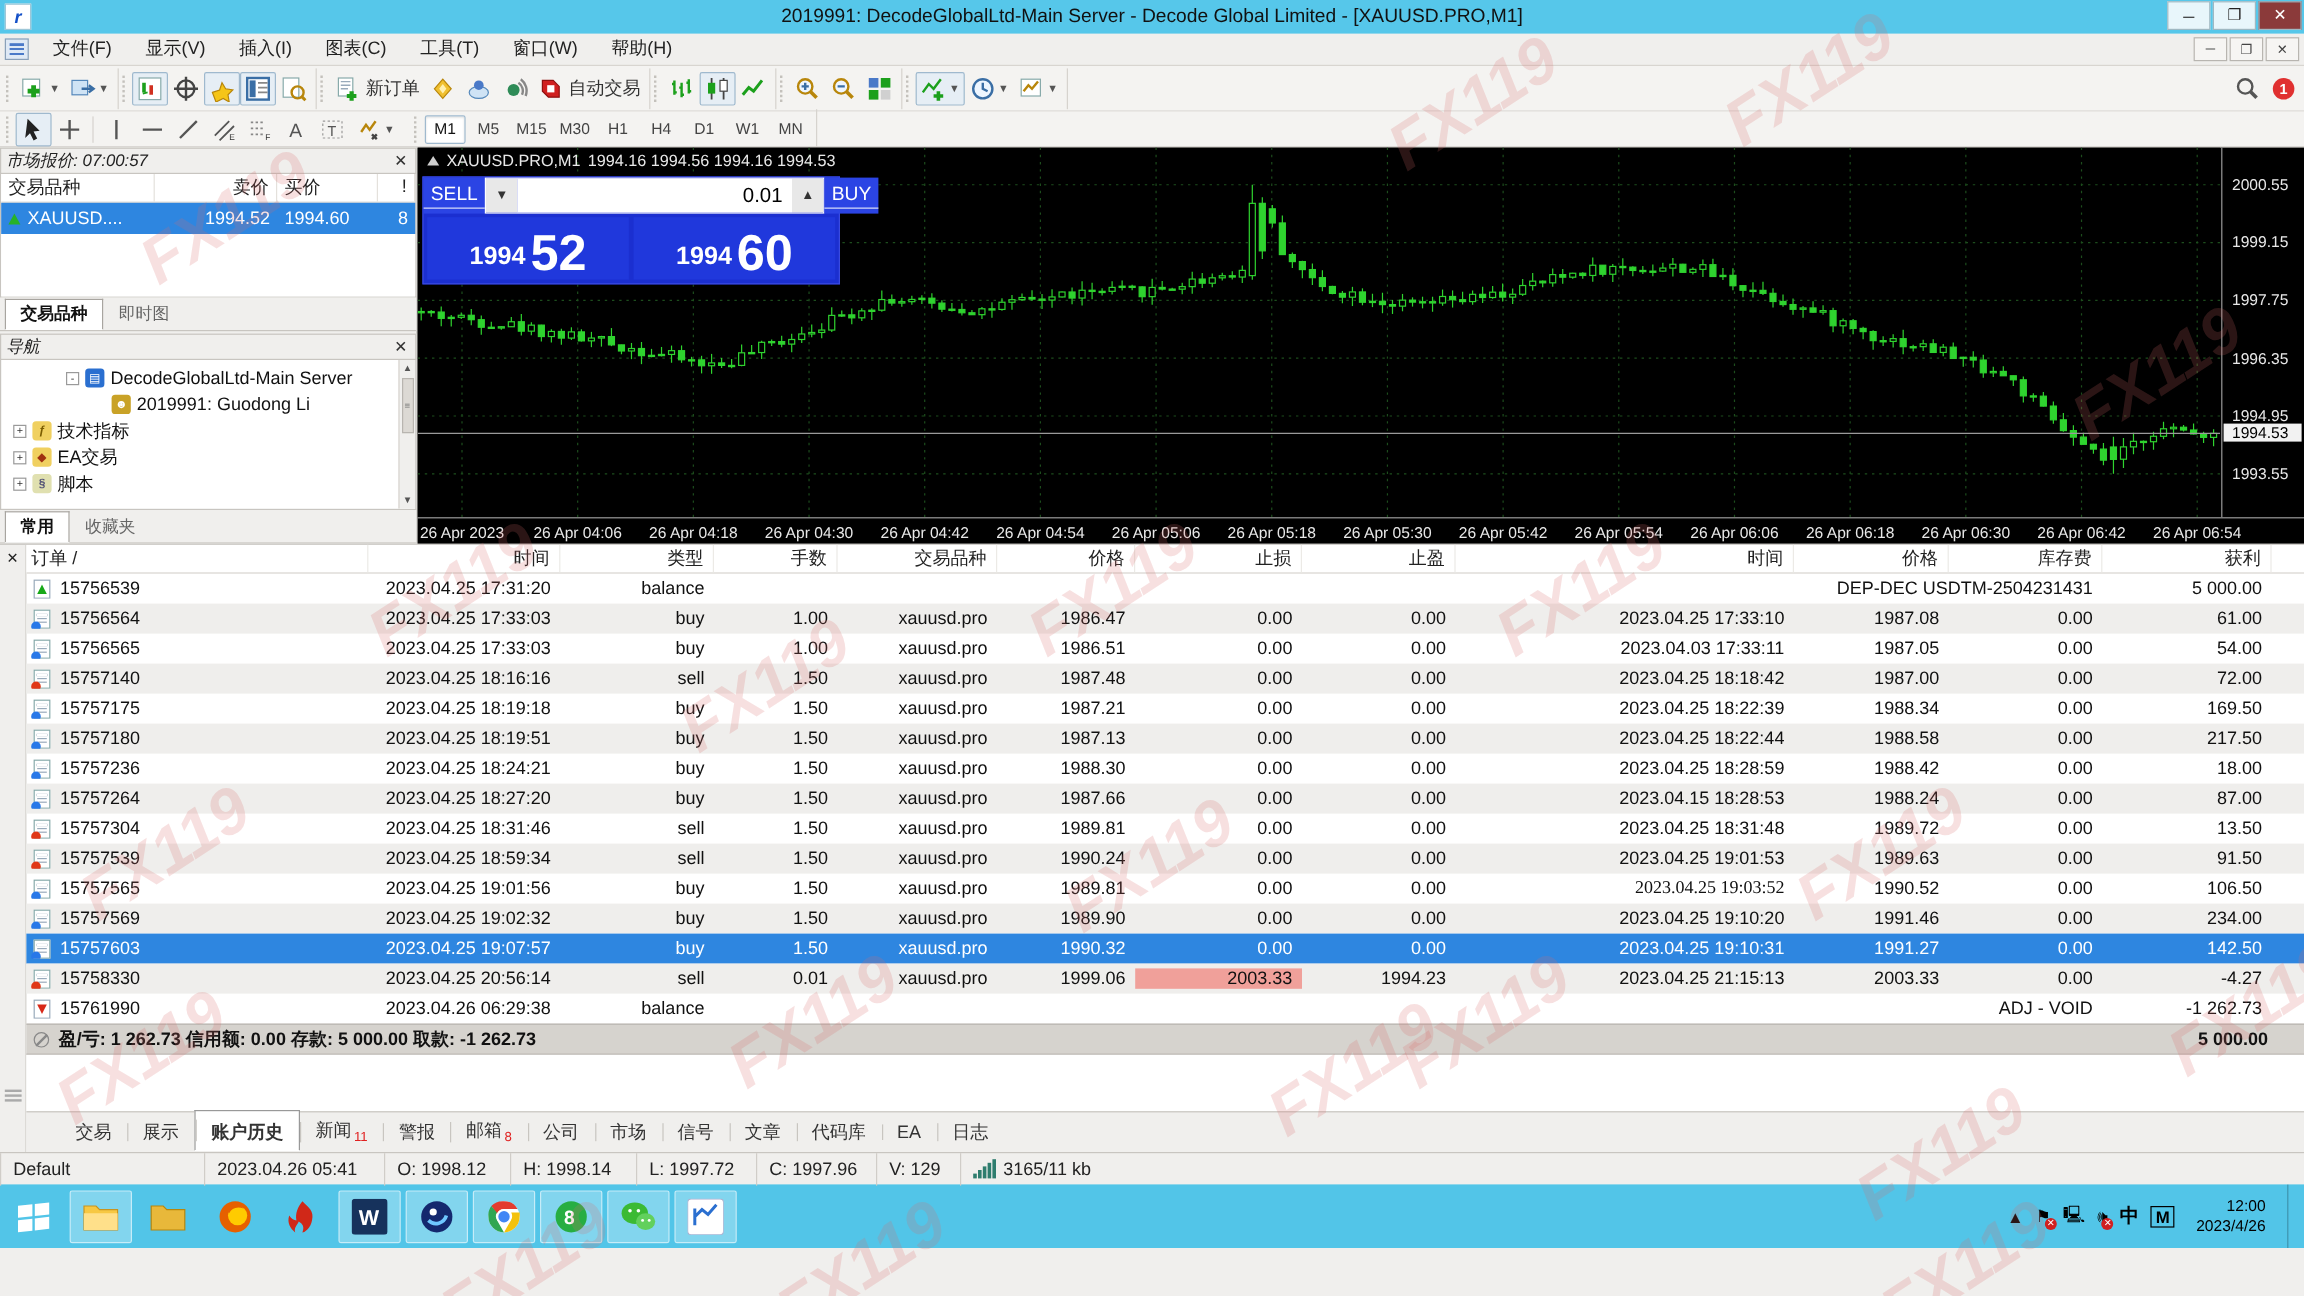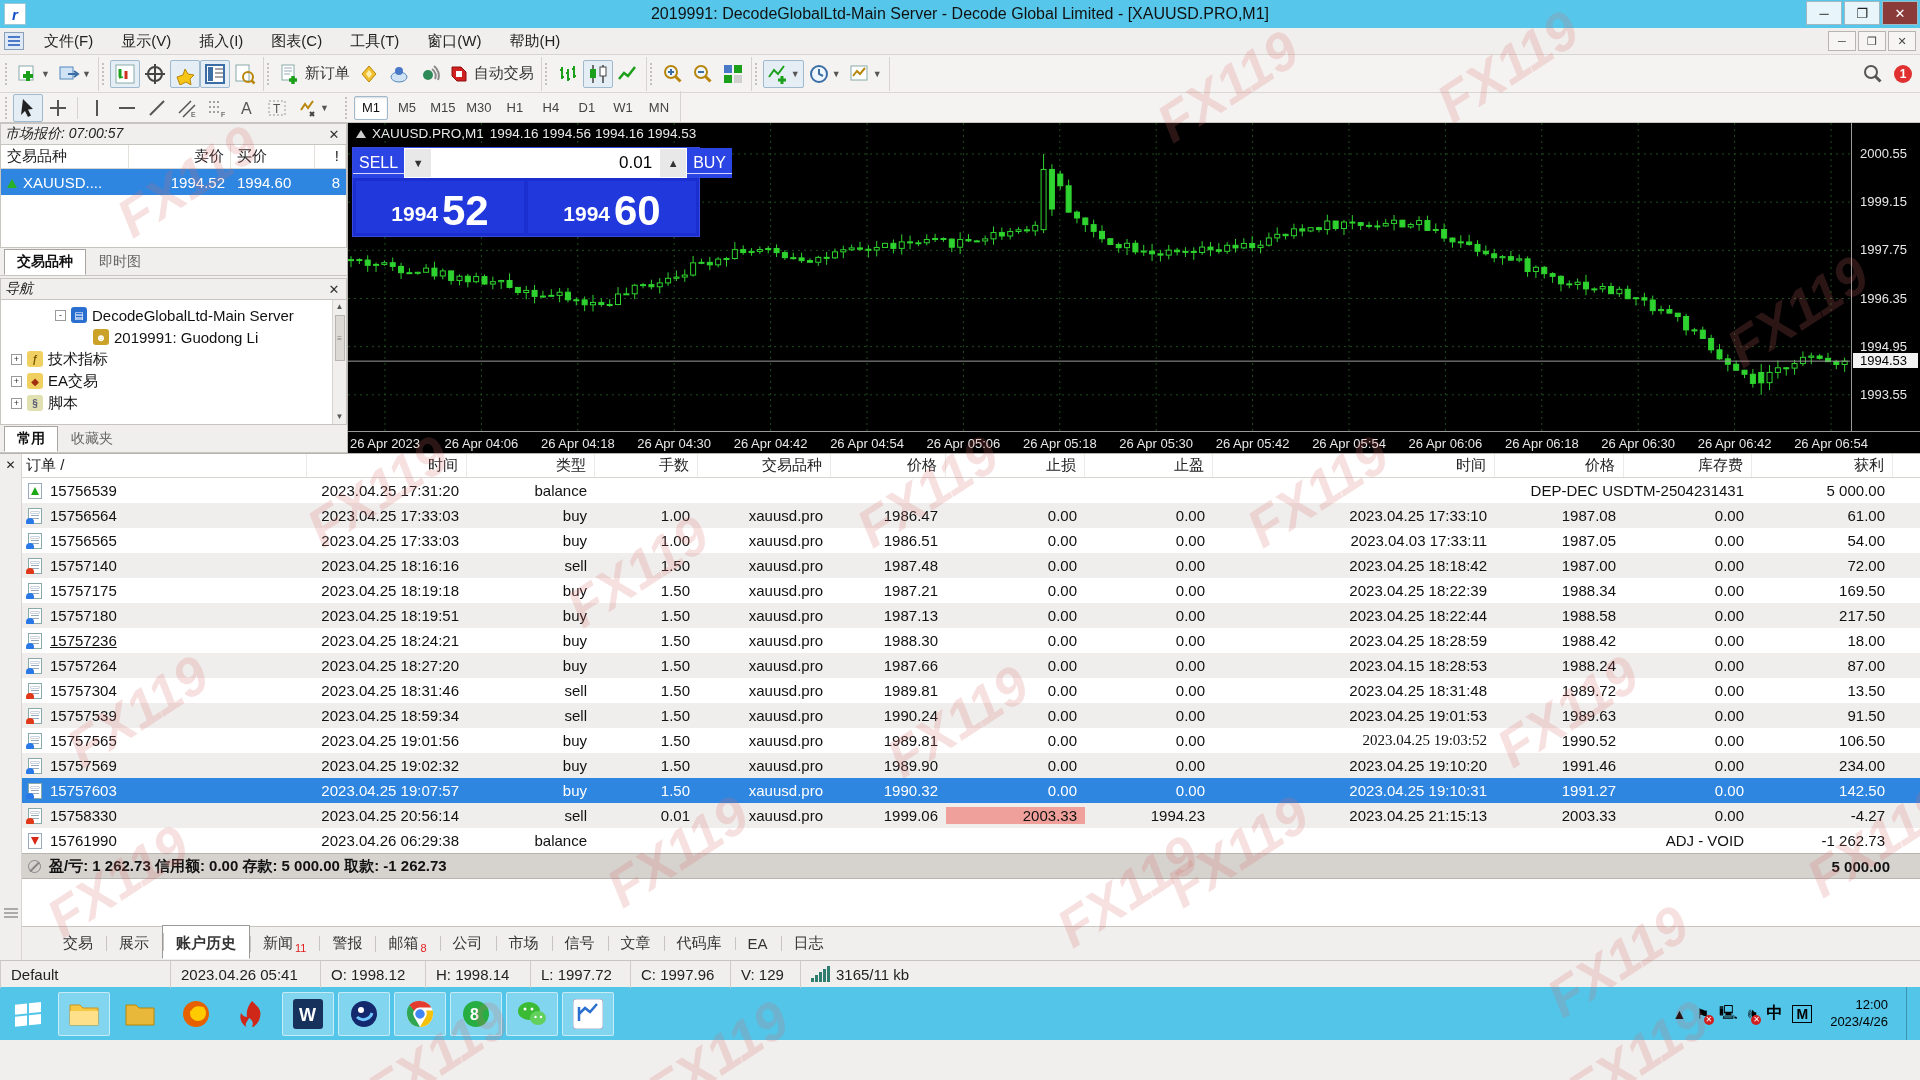--- a/index.html
+++ b/index.html
@@ -1057,21 +1057,21 @@
             <div class="cell r" style="width: 133px;">xauusd.pro</div>
             <div class="cell r" style="width: 115px;">1987.13</div>
             <div class="cell r" style="width: 139px;">0.00</div>
             <div class="cell r" style="width: 128px;">0.00</div>
             <div class="cell r" style="width: 282px;">2023.04.25 18:22:44</div>
             <div class="cell r" style="width: 129px;">1988.58</div>
             <div class="cell r" style="width: 128px;">0.00</div>
             <div class="cell r" style="width: 141px;">217.50</div>
           </div>
           <div class="orow">
-            <div class="cell l" style="width: 285px; text-decoration: underline;">
+            <div class="cell l" style="width: 285px;">
               <span class="doc-icon">
                 <span class="dot blue"></span>
               </span>
               <span>15757236</span>
             </div>
             <div class="cell r" style="width: 160px;">2023.04.25 18:24:21</div>
             <div class="cell r" style="width: 128px;">buy</div>
             <div class="cell r" style="width: 103px;">1.50</div>
             <div class="cell r" style="width: 133px;">xauusd.pro</div>
             <div class="cell r" style="width: 115px;">1988.30</div>

